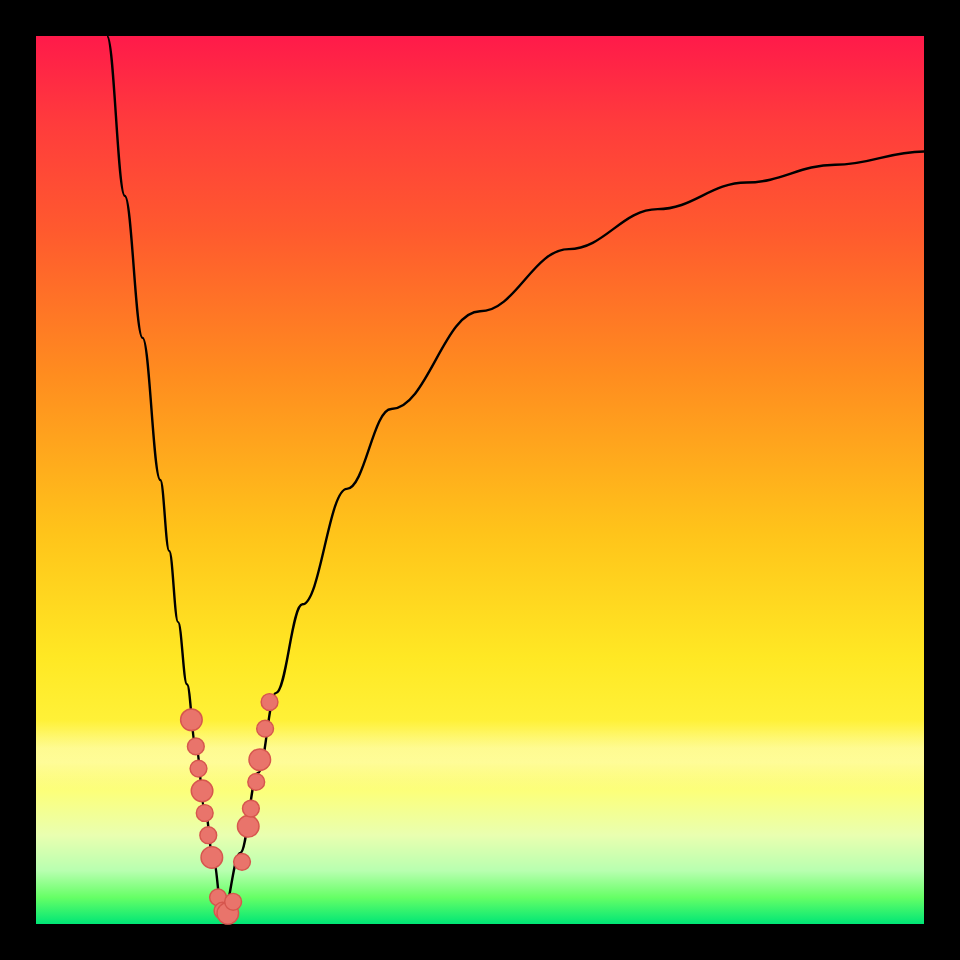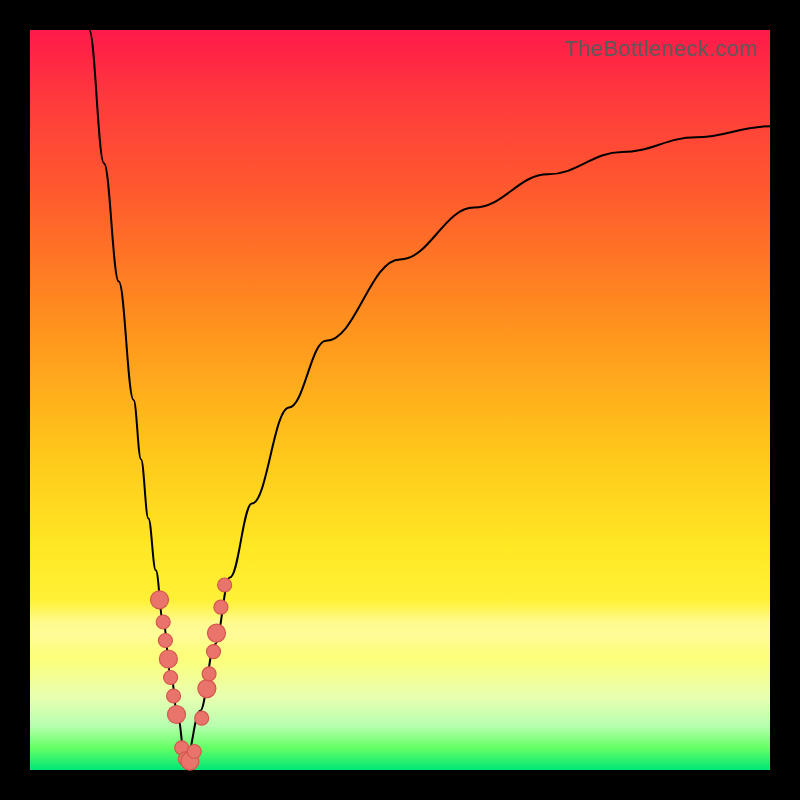--- a/index.html
+++ b/index.html
@@ -109,15 +109,14 @@
           <circle cx="171.67999999999998" cy="688.2" r="7" class="bead"></circle>
           <circle cx="176.85999999999999" cy="658.6" r="9" class="bead"></circle>
           <circle cx="179.07999999999998" cy="643.8" r="7" class="bead"></circle>
           <circle cx="183.52" cy="621.6" r="7" class="bead"></circle>
           <circle cx="186.48" cy="603.1" r="9" class="bead"></circle>
           <circle cx="190.92000000000002" cy="577.2" r="7" class="bead"></circle>
           <circle cx="194.62" cy="555" r="7" class="bead"></circle>
         </g>
     </svg>
 
-    <div class="watermark">TheBottleneck.com</div>
   </div>
 </div>
 
 </body></html>

